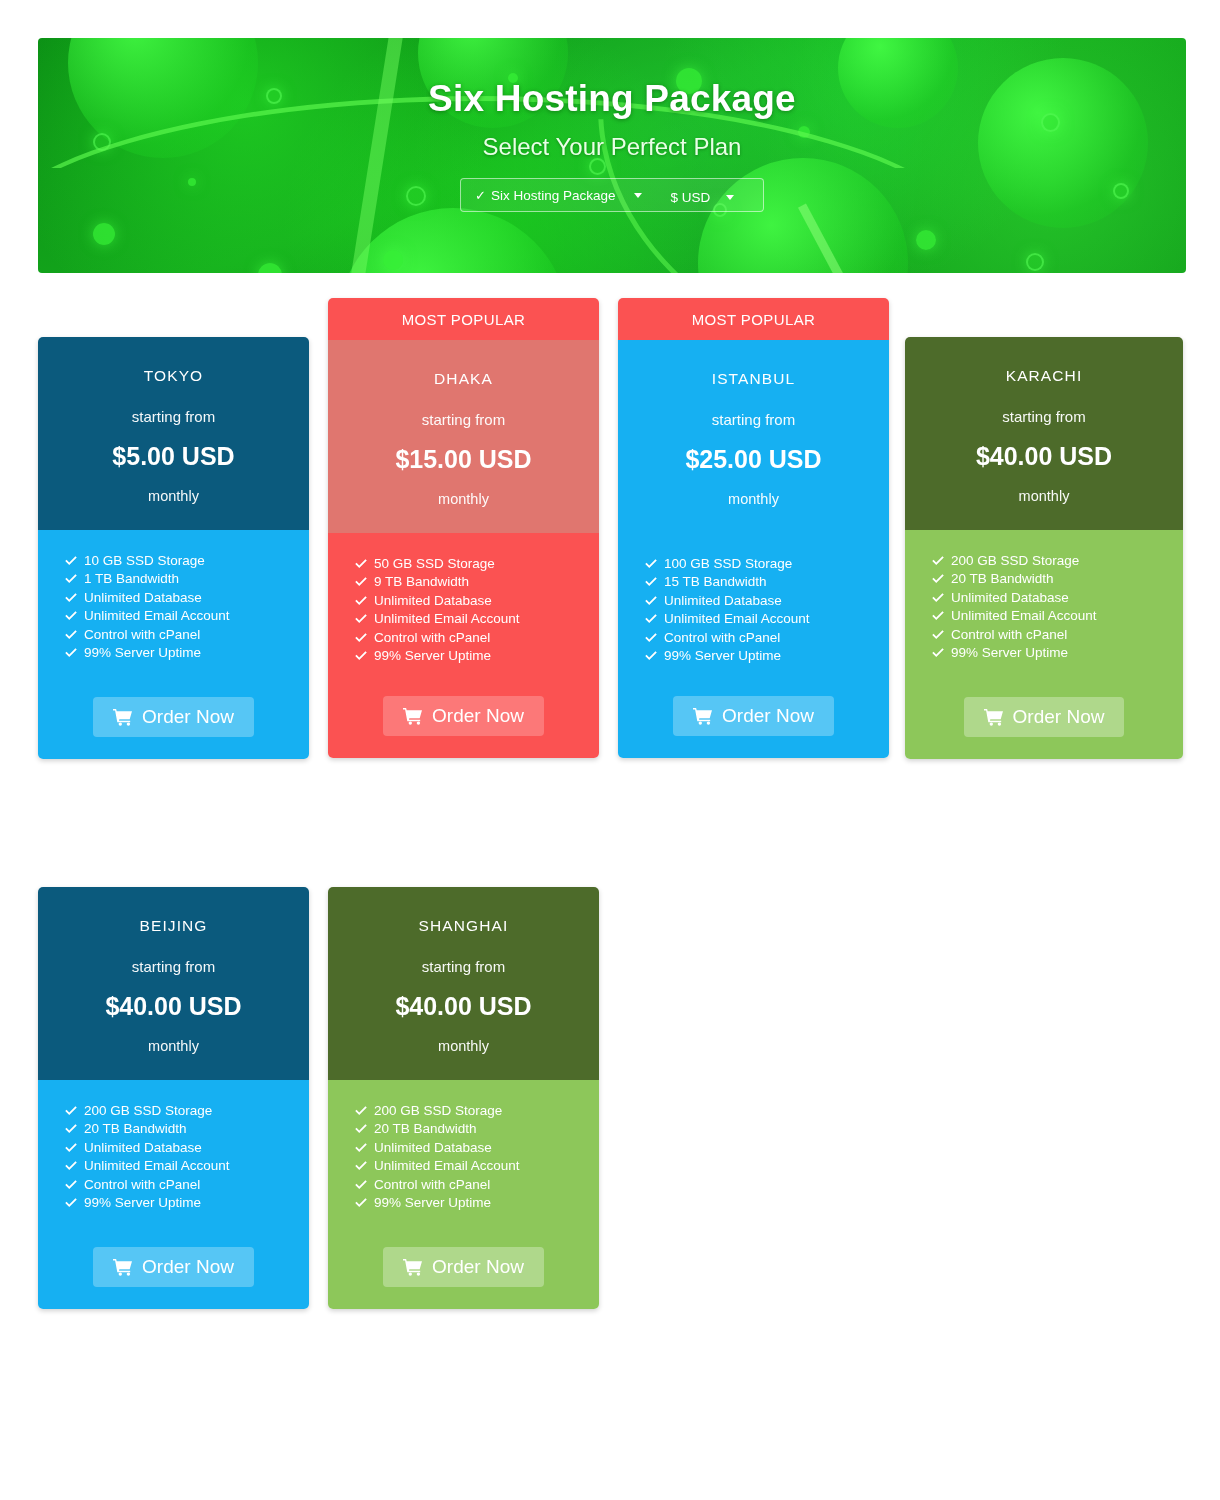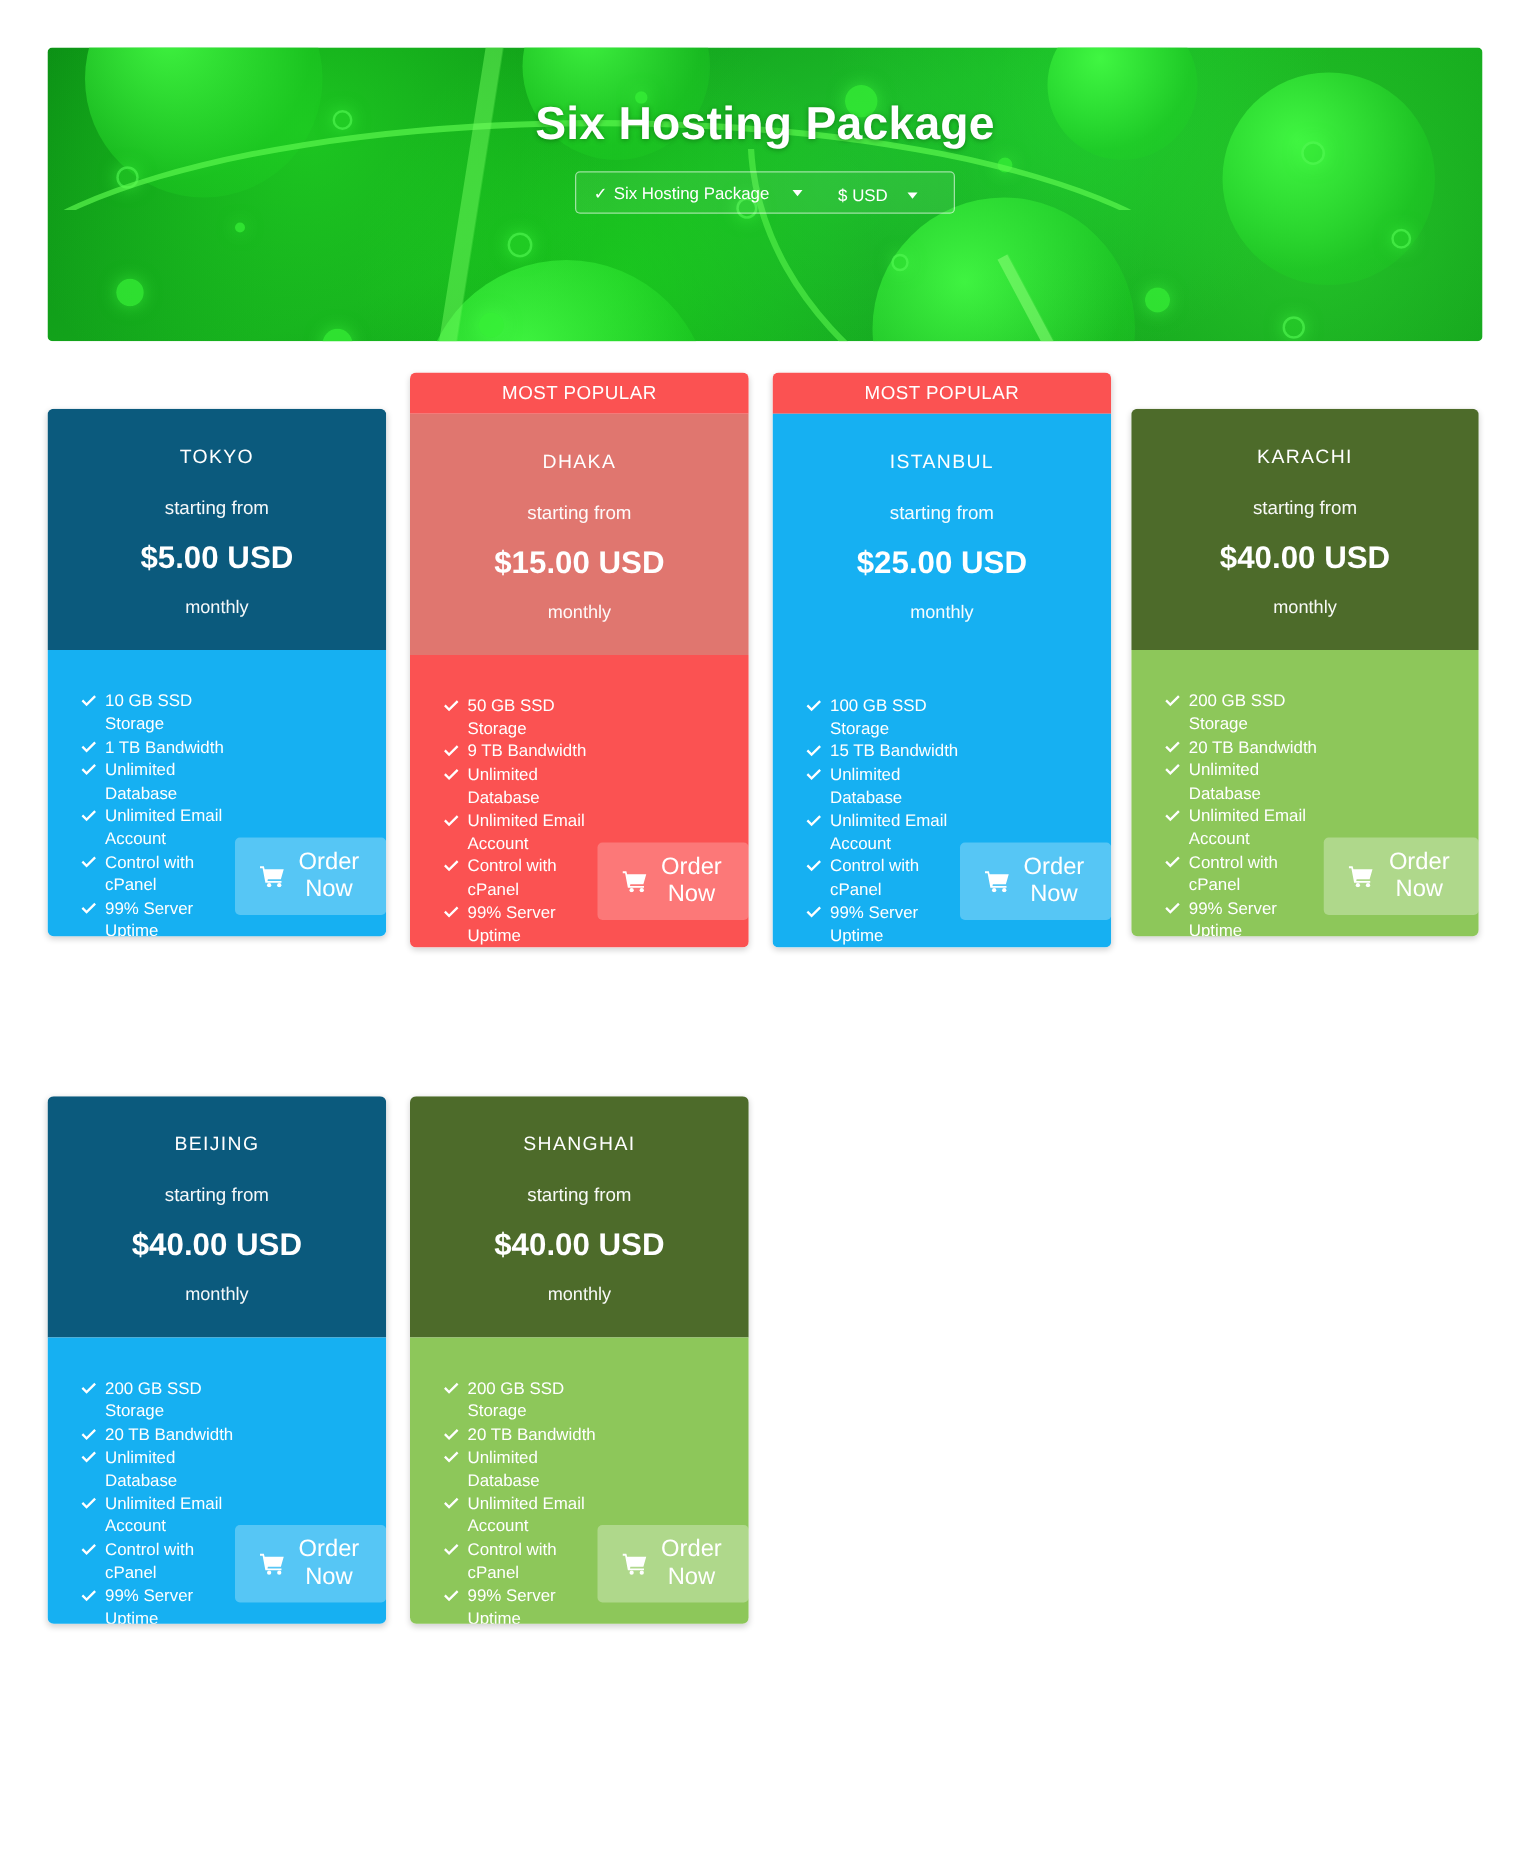--- a/index.html
+++ b/index.html
@@ -121,21 +121,21 @@
   .card {
     position: absolute;
     width: 271px;
     border-radius: 5px;
     overflow: hidden;
     box-shadow: 0 2px 5px rgba(0,0,0,0.18);
     display: flex;
     flex-direction: column;
   }
   .card.popular { top: 0; height: 460px; }
-  .card.plain   { top: 29px; height: 422px; }
+  .card.plain   { top: 39px; height: 422px; }
 
   .col0 { left: 0px; }
   .col1 { left: 290px; }
   .col2 { left: 580px; }
   .col3 { left: 867px; width: 278px; }
 
   .ribbon {
     height: 42px;
     background: #fb5252;
     color: #ffffff;
@@ -167,23 +167,23 @@
     font-weight: bold;
   }
   .card-head .period {
     font-size: 14.5px;
     margin-top: 17px;
     color: rgba(255,255,255,0.96);
   }
 
   .card-body {
     flex: 1;
-    padding: 32px 0 0 0;
+    padding: 22px 0 0 0;
     display: flex;
-    flex-direction: row;
+    flex-direction: column;
   }
   .features {
     list-style: none;
     padding: 0 0 0 26px;
   }
   .features li {
     color: #ffffff;
     font-size: 13.5px;
     line-height: 18.4px;
     display: flex;
@@ -272,20 +272,21 @@
       <div class="bubble" style="left:150px; top:140px; width:8px;  height:8px;"></div>
 
       <div class="streak" style="left:-60px; top:58px; width:1000px; height:300px; border:5px solid rgba(95,250,80,0.65); background:transparent; border-radius:50%; clip-path: inset(0 0 76% 0);"></div>
       <div class="streak" style="left:560px; top:-210px; width:760px; height:560px; border:5px solid rgba(95,250,80,0.55); background:transparent; border-radius:50%; clip-path: inset(52% 0 0 0);"></div>
       <div class="streak" style="left:330px; top:-20px; width:14px; height:300px; background:rgba(120,255,100,0.45); border-radius:0; transform:rotate(9deg);"></div>
       <div class="streak" style="left:790px; top:160px; width:9px; height:130px; background:rgba(140,255,120,0.55); border-radius:0; transform:rotate(-28deg);"></div>
     </div>
 
     <div class="banner-inner">
       <div class="banner-title">Six Hosting Package</div>
+      <div class="banner-subtitle">Select Your Perfect Plan</div>
 
       <div class="selector">
         <div class="sel-group sel-pkg">
           <span class="sel-check">✓</span>
           <span>Six Hosting Package</span>
           <span class="caret"></span>
         </div>
         <div class="sel-group sel-cur">
           <span>$ USD</span>
           <span class="caret"></span>

